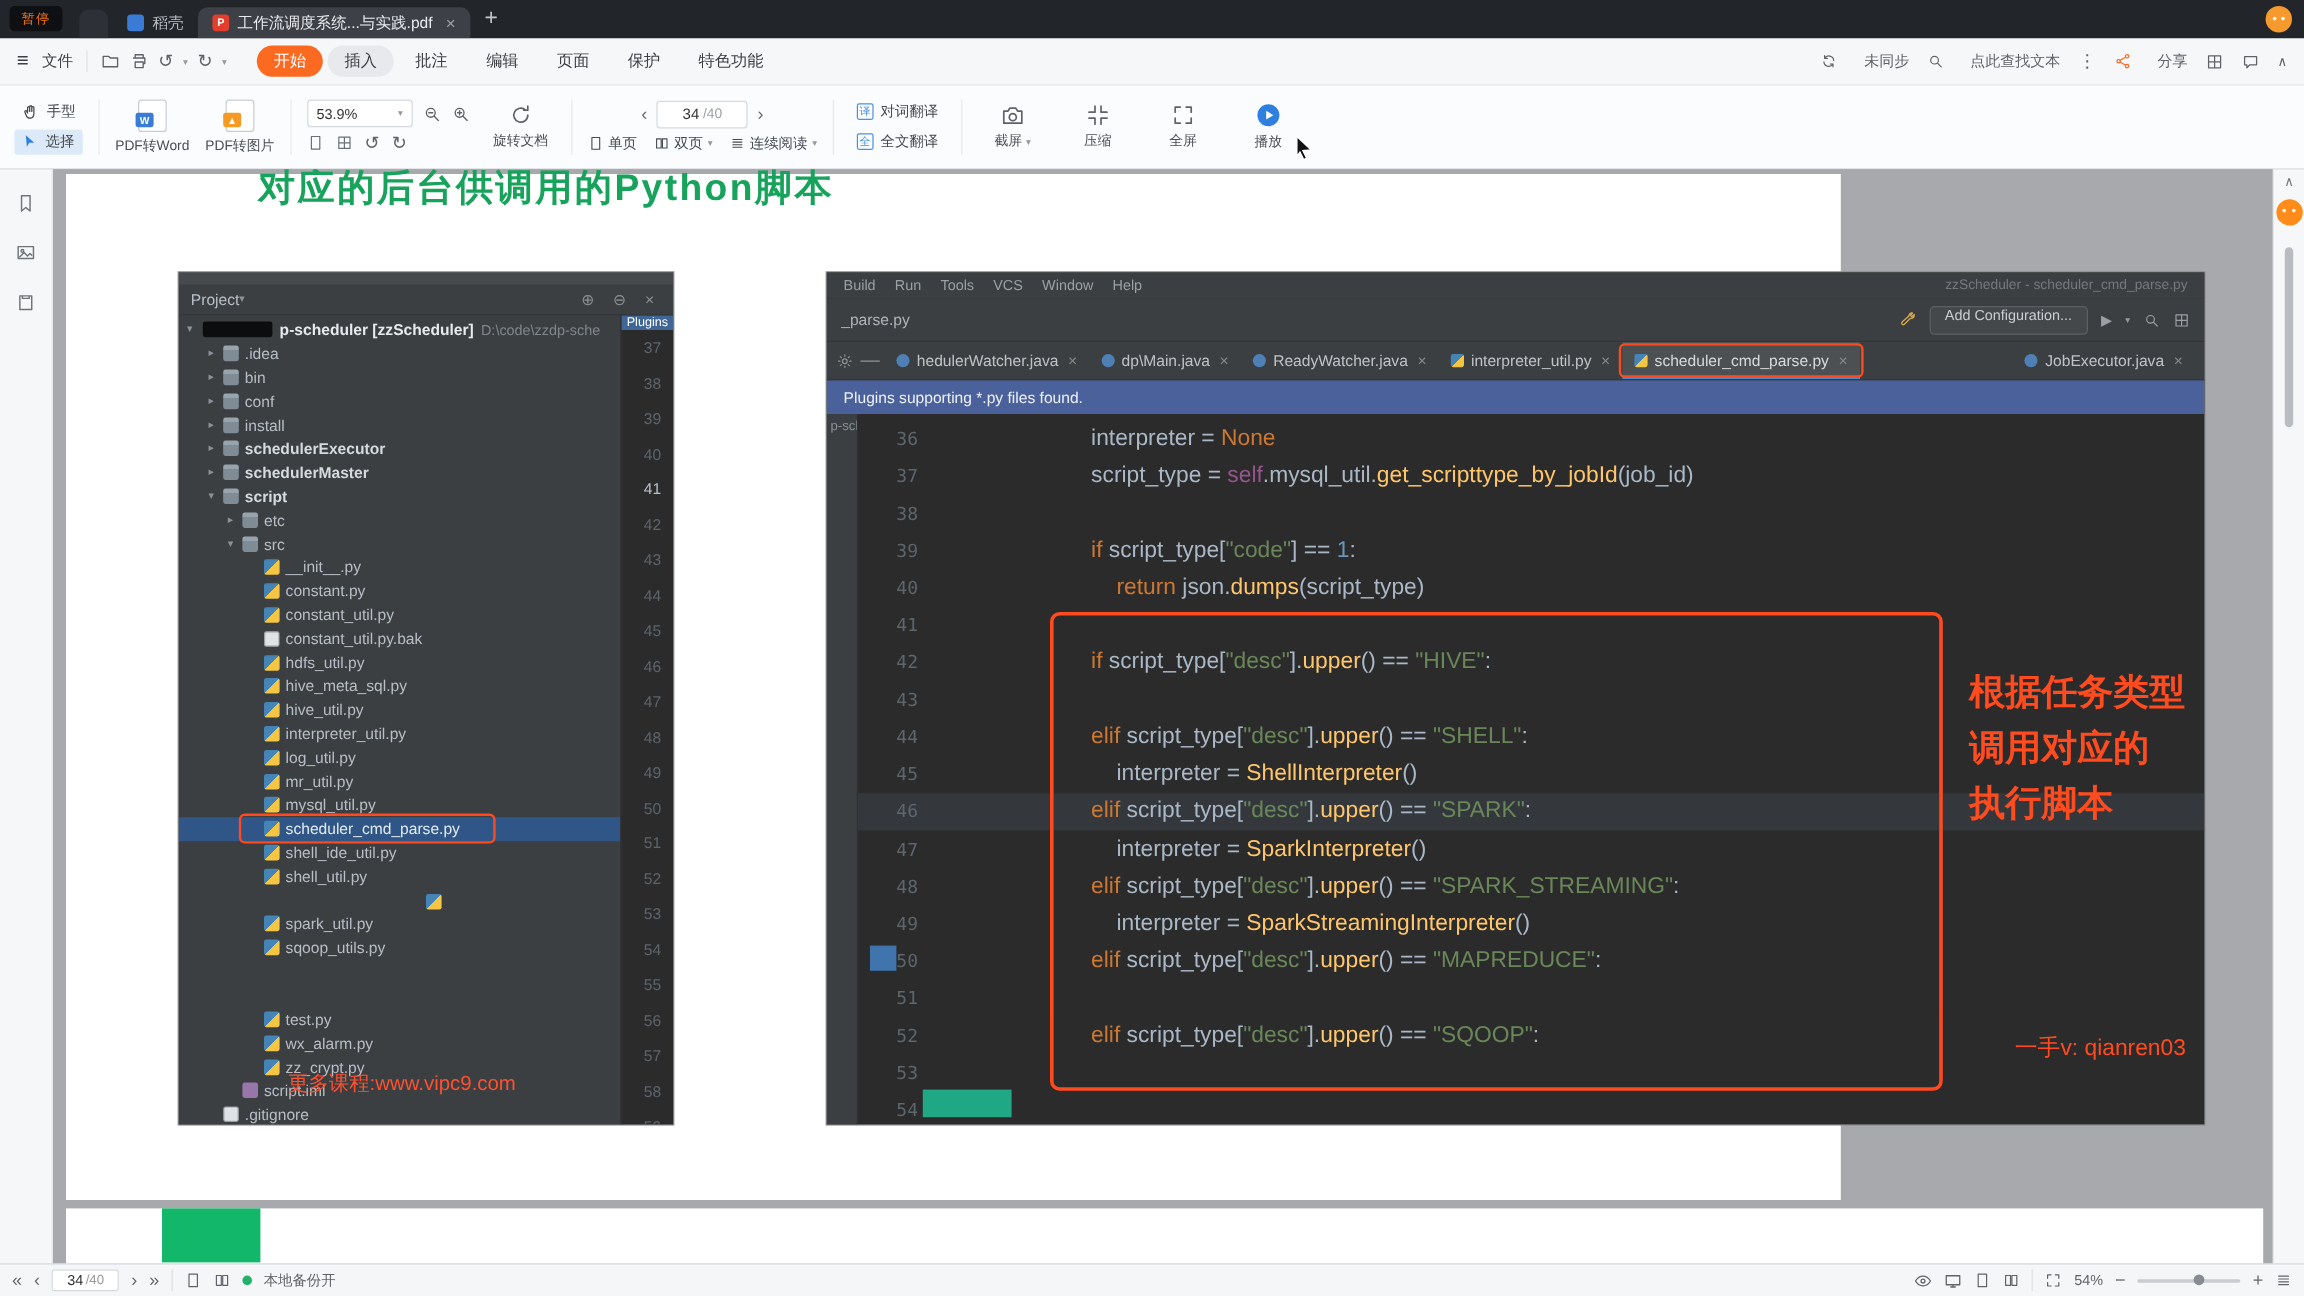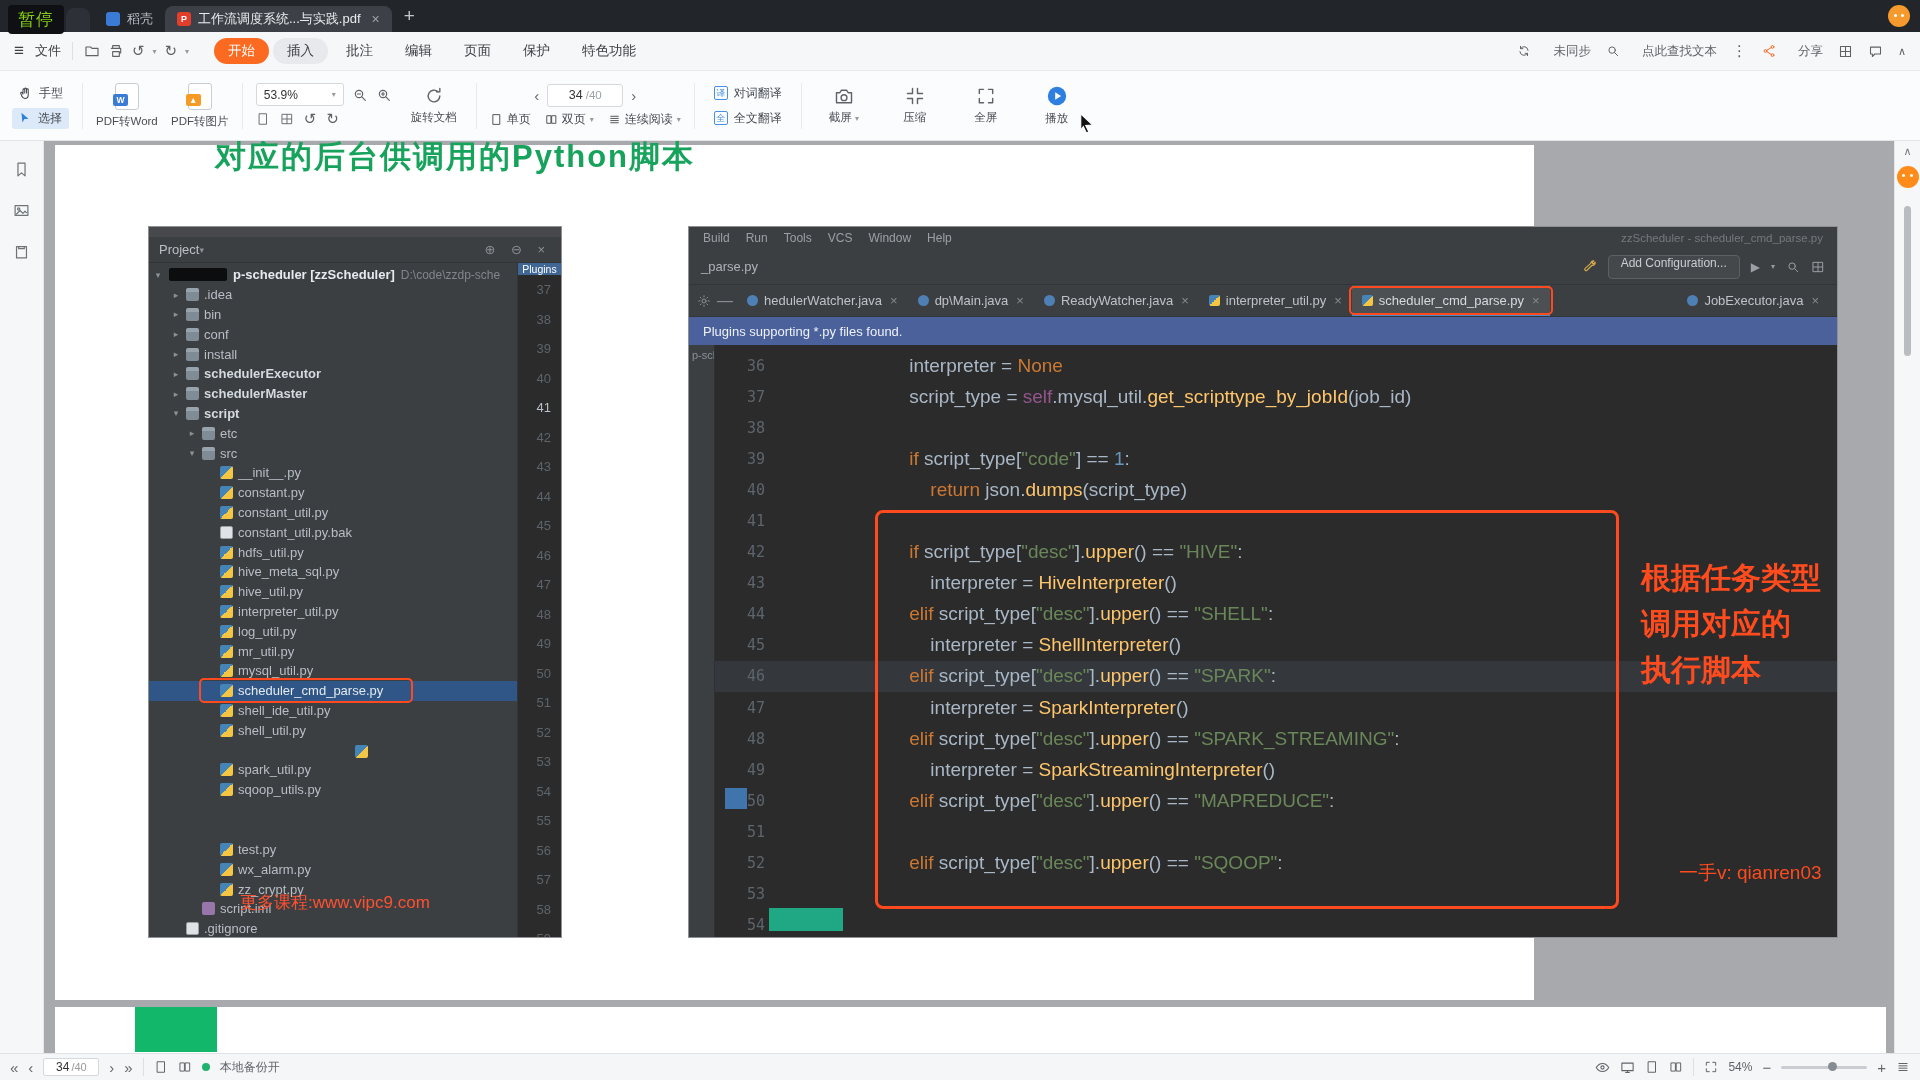--- a/index.html
+++ b/index.html
@@ -3,21 +3,21 @@
 <meta charset="utf-8">
 <style>
   *{margin:0;padding:0;box-sizing:border-box;font-family:"Liberation Sans","DejaVu Sans",sans-serif}
   html,body{width:1920px;height:1080px;overflow:hidden}
   body{position:relative;background:#a7a9ac}
   .ic{fill:none;stroke:currentColor;stroke-width:1.7;stroke-linecap:round;stroke-linejoin:round;flex:none}
   button{background:none;border:none;cursor:pointer;font-family:inherit}
 
   
   .titlebar{position:absolute;left:0;top:0;right:0;height:32px;background:#22252a;display:flex;align-items:flex-end;padding-left:66px}
-  .rec-badge{position:absolute;left:8px;top:5px;z-index:60;background:#0f1013;color:#84cc16;font-size:17px;padding:3px 10px;border-radius:4px;letter-spacing:1px}
+  .rec-badge{position:absolute;left:8px;top:5px;z-index:60;background:#0f1013;color:#f97316;font-size:11px;padding:3px 10px;border-radius:4px;letter-spacing:1px}
   .tab-stub{width:24px;height:24px;background:#2d3036;border-radius:8px 8px 0 0;margin-right:4px}
   .ctab{height:26px;display:flex;align-items:center;gap:7px;padding:0 12px;font-size:13px;color:#b9bdc4;white-space:nowrap}
   .ctab.active{background:#3d4147;border-radius:8px 8px 0 0;color:#e8eaed}
   .fav-docer{width:14px;height:14px;border-radius:3px;background:#3a7bd5}
   .fav-pdf{width:14px;height:14px;border-radius:3px;background:#e33e2b;color:#fff;font-size:9px;font-weight:bold;display:flex;align-items:center;justify-content:center}
   .tclosec{color:#9aa0a6;font-size:14px;margin-left:4px}
   .newtab{color:#c2c6cc;font-size:19px;margin-left:12px;align-self:center}
   .avatar{position:absolute;right:10px;top:5px;width:22px;height:22px;border-radius:50%;background:#f79a2d}
   .avatar i{position:absolute;left:6px;top:9px;width:3px;height:3px;border-radius:50%;background:#fff;box-shadow:7px 0 0 #fff}
 
@@ -775,21 +775,20 @@
             <div class="cline">
               <span class="lnum">41</span>
               <span class="ltext"></span>
             </div>
             <div class="cline">
               <span class="lnum">42</span>
               <span class="ltext">        <i class="k">if</i> script_type[<i class="s">"desc"</i>].<i class="f">upper</i>() == <i class="s">"HIVE"</i>:</span>
             </div>
             <div class="cline">
               <span class="lnum">43</span>
-              <span class="ltext">            interpreter = <i class="f">HiveInterpreter</i>()</span>
             </div>
             <div class="cline">
               <span class="lnum">44</span>
               <span class="ltext">        <i class="k">elif</i> script_type[<i class="s">"desc"</i>].<i class="f">upper</i>() == <i class="s">"SHELL"</i>:</span>
             </div>
             <div class="cline">
               <span class="lnum">45</span>
               <span class="ltext">            interpreter = <i class="f">ShellInterpreter</i>()</span>
             </div>
             <div class="cline cur">

